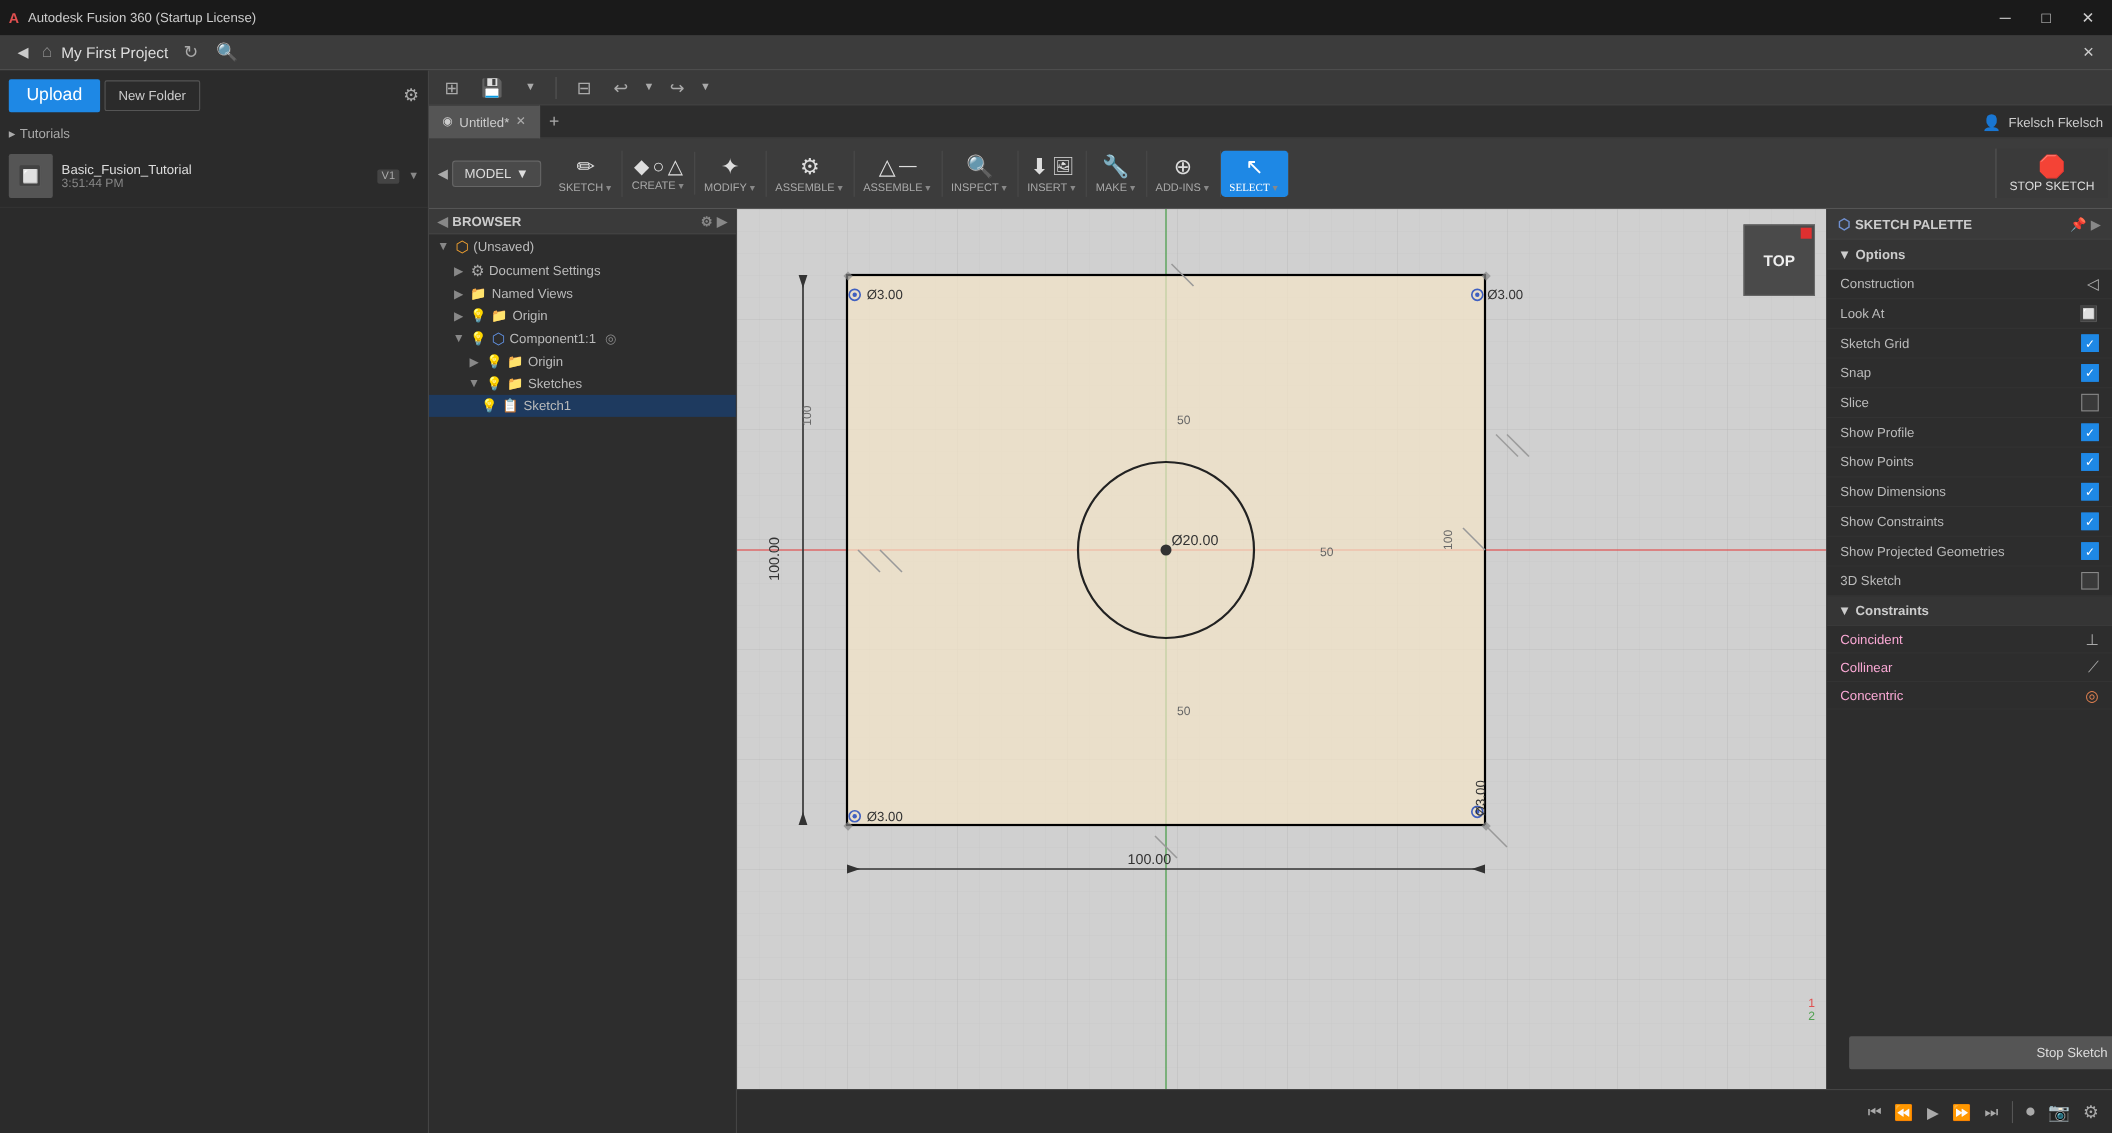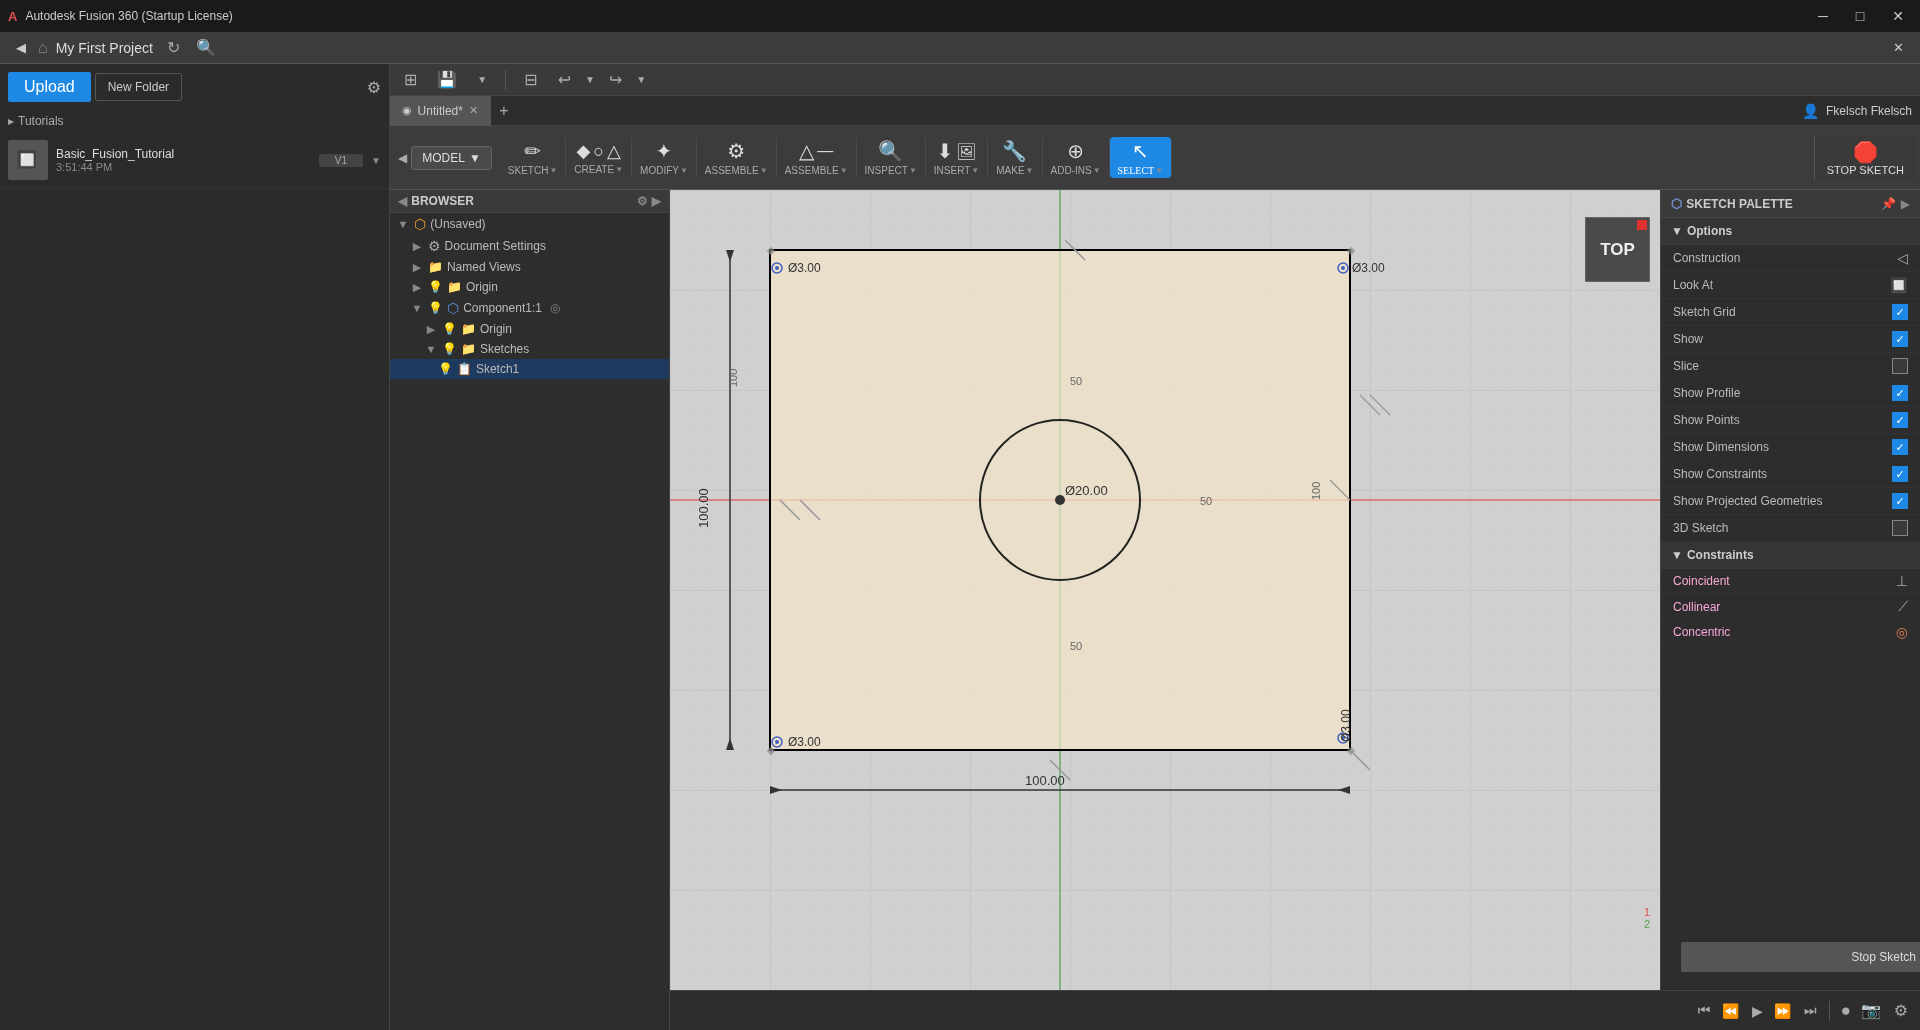--- a/index.html
+++ b/index.html
@@ -30,21 +30,21 @@
     #upload-row { display: flex; padding: 8px; gap: 4px; align-items: center; }
     .upload-btn { background: #1e88e5; color: white; border: none; padding: 6px 16px; cursor: pointer; font-size: 16px; border-radius: 2px; }
     .new-folder-btn { background: none; border: 1px solid #555; color: #ccc; padding: 6px 12px; cursor: pointer; font-size: 12px; border-radius: 2px; }
     .settings-btn { background: none; border: none; color: #aaa; cursor: pointer; font-size: 16px; margin-left: auto; }
     #breadcrumb-row { display: flex; align-items: center; padding: 4px 8px; color: #aaa; font-size: 12px; }
     .file-item { display: flex; align-items: center; gap: 8px; padding: 8px; border-bottom: 1px solid #333; cursor: pointer; }
     .file-thumb { width: 40px; height: 40px; background: #555; border-radius: 2px; display: flex; align-items: center; justify-content: center; font-size: 18px; }
     .file-info { flex: 1; }
     .file-name { color: #ddd; font-size: 12px; }
     .file-time { color: #888; font-size: 11px; }
-    .file-version { background: #444; color: #aaa; font-size: 10px; padding: 1px 16px; border-radius: 2px; }
+    .file-version { background: #444; color: #aaa; font-size: 10px; padding: 1px 4px; border-radius: 2px; }
 
     
     #workspace { flex: 1; display: flex; flex-direction: column; }
 
     
     #toolbar { background: #3c3c3c; height: 72px; display: flex; align-items: center; padding: 0 8px; gap: 2px; border-bottom: 1px solid #555; position: relative; }
     #tab-bar { background: #2d2d2d; height: 30px; display: flex; align-items: center; padding: 0; border-bottom: 1px solid #444; }
     .doc-tab { display: flex; align-items: center; background: #444; padding: 0 12px; height: 30px; color: #ccc; font-size: 12px; gap: 6px; cursor: pointer; border-right: 1px solid #555; }
     .doc-tab.active { background: #555; }
     .tab-close { color: #aaa; font-size: 11px; cursor: pointer; }
@@ -450,21 +450,21 @@
             <line x1="130" y1="310" x2="150" y2="330" stroke="#999" stroke-width="1.5"></line>
             <line x1="660" y1="290" x2="680" y2="310" stroke="#999" stroke-width="1.5"></line>
             <line x1="380" y1="570" x2="400" y2="590" stroke="#999" stroke-width="1.5"></line>
             <line x1="395" y1="50" x2="415" y2="70" stroke="#999" stroke-width="1.5"></line>
             <line x1="680" y1="560" x2="700" y2="580" stroke="#999" stroke-width="1.5"></line>
 
             <line x1="690" y1="205" x2="710" y2="225" stroke="#888" stroke-width="1.5" opacity="0.7"></line>
             <line x1="700" y1="205" x2="720" y2="225" stroke="#888" stroke-width="1.5" opacity="0.7"></line>
           </svg>
 
-          <div id="view-cube" style="position:absolute;right:10px;top:27px;width:65px;height:65px;background:#4a4a4a;border:1px solid #666;display:flex;align-items:center;justify-content:center;font-size:17px;color:#eee;cursor:pointer;font-weight:bold;">
+          <div id="view-cube" style="position:absolute;right:10px;top:14px;width:65px;height:65px;background:#4a4a4a;border:1px solid #666;display:flex;align-items:center;justify-content:center;font-size:14px;color:#eee;cursor:pointer;font-weight:bold;">
             <span>TOP</span>
             <div style="position:absolute;top:2px;right:2px;width:10px;height:10px;background:#e03030;cursor:pointer;"></div>
           </div>
 
           <div style="position:absolute;right:10px;bottom:60px;display:flex;flex-direction:column;align-items:flex-end;font-size:11px;color:#888;">
             <span style="color:#e05050;">1</span>
             <span style="color:#50a050;">2</span>
           </div>
         </div>
 
@@ -495,21 +495,21 @@
             <span class="palette-row-label">Look At</span>
             <button class="palette-icon-btn">🔲</button>
           </div>
 
           <div class="palette-row">
             <span class="palette-row-label">Sketch Grid</span>
             <div class="palette-checkbox checked">✓</div>
           </div>
 
           <div class="palette-row">
-            <span class="palette-row-label">Show</span>
+            <span class="palette-row-label">Snap</span>
             <div class="palette-checkbox checked">✓</div>
           </div>
 
           <div class="palette-row">
             <span class="palette-row-label">Slice</span>
             <div class="palette-checkbox unchecked"></div>
           </div>
 
           <div class="palette-row">
             <span class="palette-row-label">Show Profile</span>

